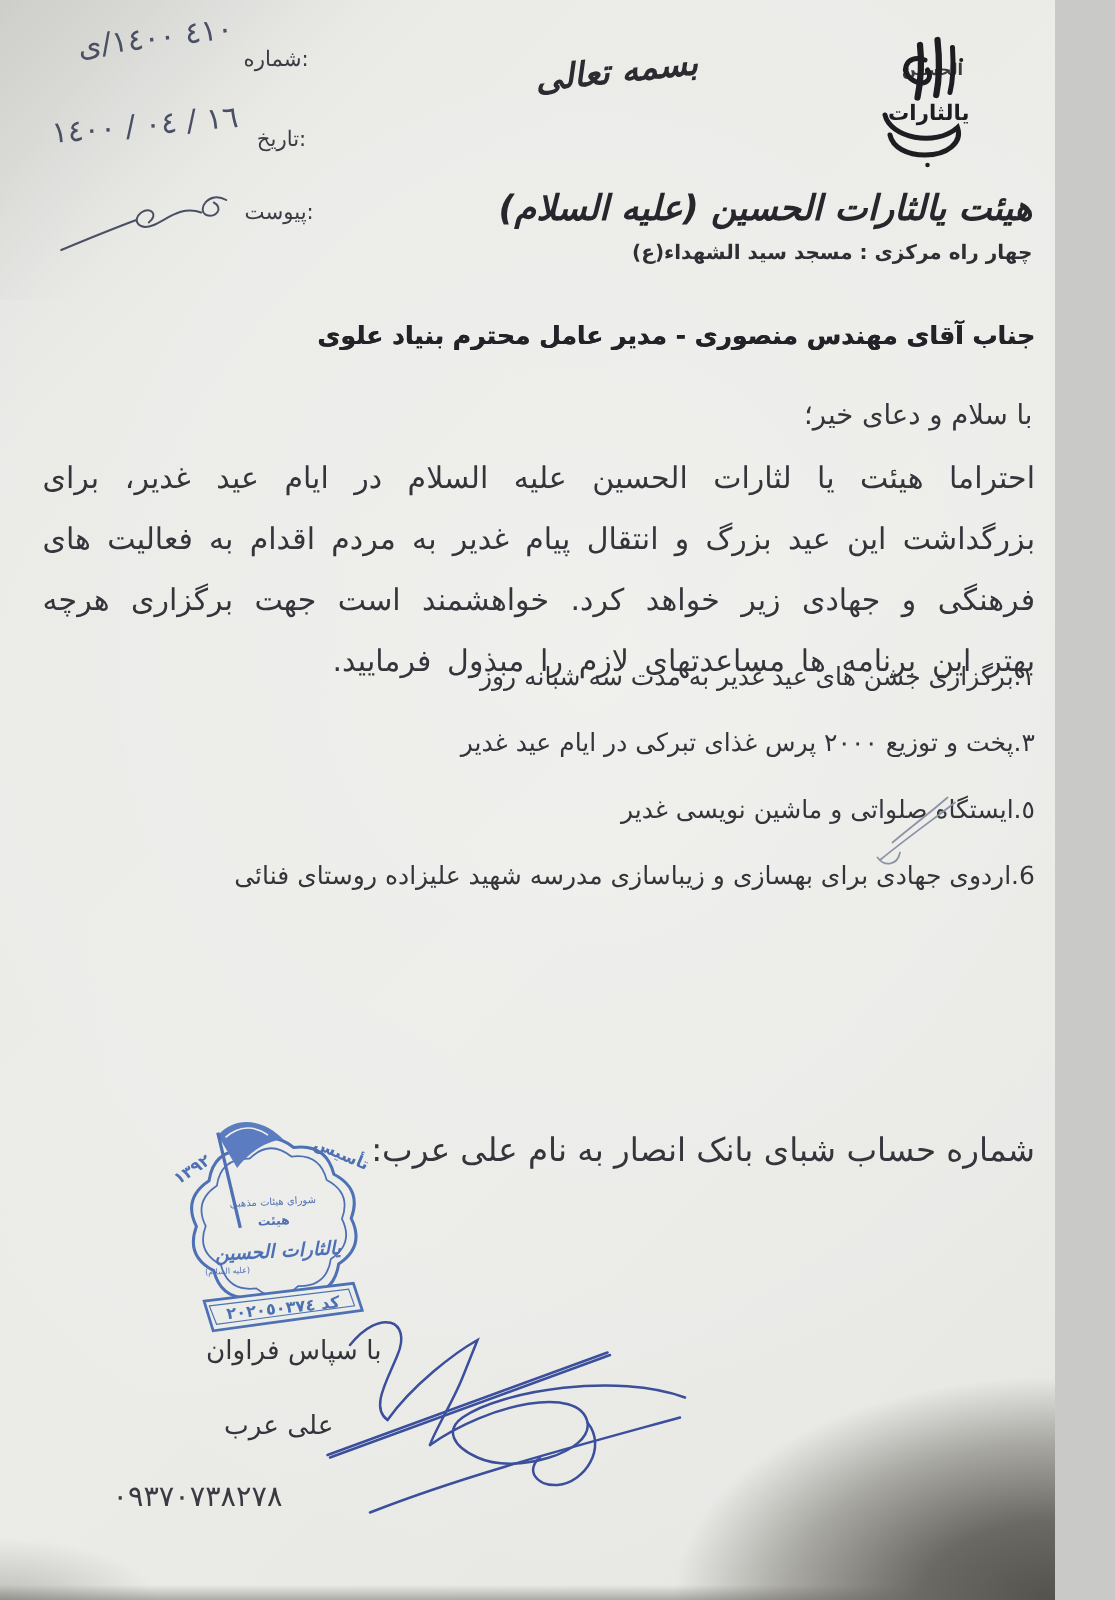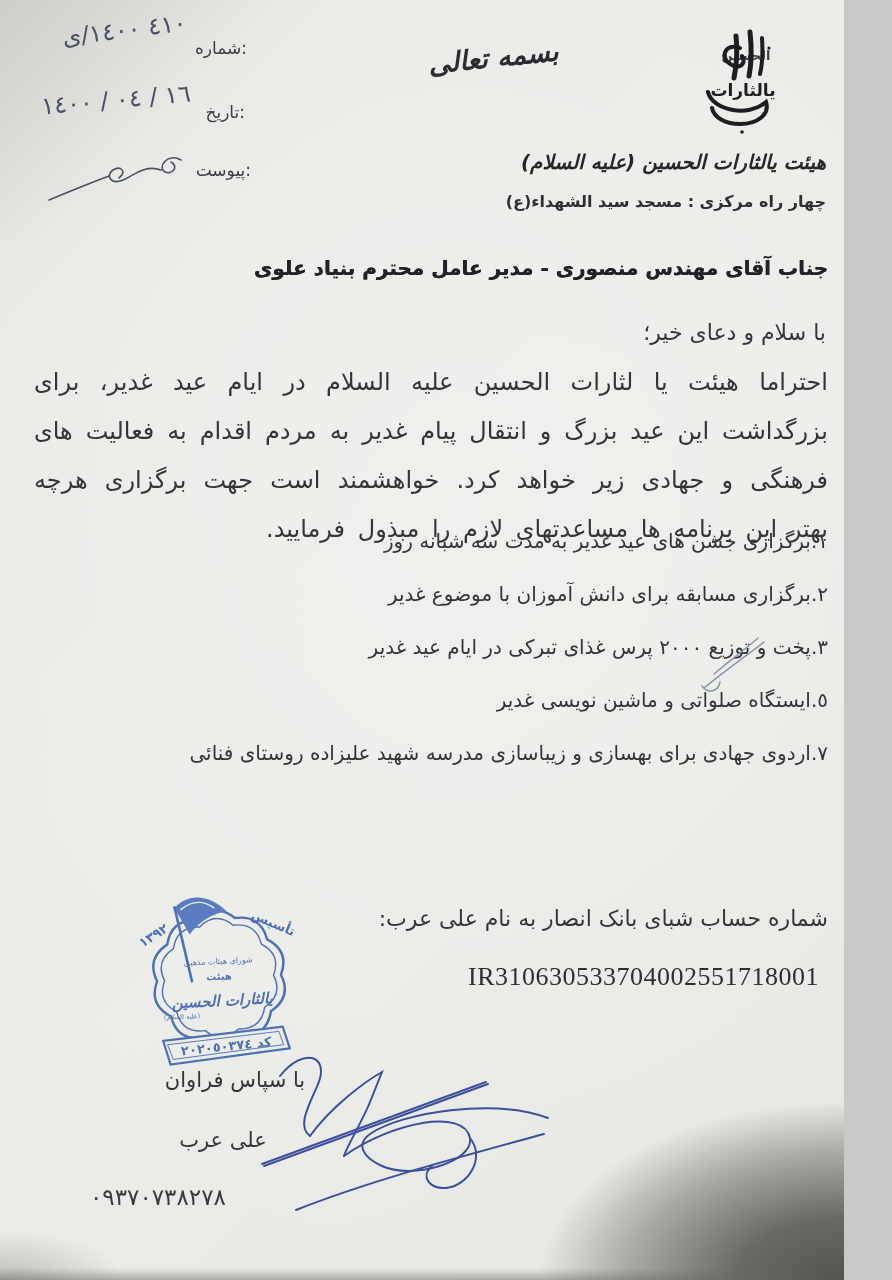--- a/index.html
+++ b/index.html
@@ -9,31 +9,31 @@
       radial-gradient(ellipse 120% 90% at 55% 40%, rgba(255,255,255,0.25), rgba(255,255,255,0) 70%),
       linear-gradient(135deg, #dfe0dc 0%, #e9eae6 18%, #ebece8 55%, #e6e7e3 100%);
     font-family:"DejaVu Sans",sans-serif;color:#35363c;
   }
   .abs{position:absolute;}
   
   .meta-label{font-size:17px;color:#3c3d44;}
   .handwrit{color:#4a5064;font-size:24px;letter-spacing:1px;}
   
   .besmele{font-size:27px;font-weight:bold;font-style:italic;color:#2b2b31;transform:rotate(-6deg);}
-  .orgname{font-size:20px;font-weight:bold;font-style:italic;color:#26262c;direction:rtl;}
+  .orgname{font-size:28px;font-weight:bold;font-style:italic;color:#26262c;direction:rtl;}
   .orgaddr{font-size:16px;font-weight:bold;color:#2e2f35;direction:rtl;}
   
   .addressee{font-size:20px;font-weight:bold;color:#222228;direction:rtl;text-align:right;
              text-shadow:0.35px 0 0 currentColor;margin-left:36px;}
   .salut{font-size:22px;direction:rtl;text-align:right;}
   .para{font-size:24px;line-height:49px;direction:rtl;text-align:justify;text-align-last:right;
         word-spacing:5px;color:#34353b;}
   .list{direction:rtl;text-align:right;}
   .list-item{font-size:20px;line-height:30px;margin-bottom:23px;color:#34353b;}
-  .ibanlabel{font-size:22px;direction:rtl;text-align:right;margin-left:44px;}
+  .ibanlabel{font-size:26px;direction:rtl;text-align:right;margin-left:44px;}
   .iban{font-family:"Liberation Serif",serif;font-size:26px;letter-spacing:0.5px;color:#2e2f35;}
   
   .closing{font-size:21px;direction:rtl;color:#34353b;}
   .phone{font-size:23px;letter-spacing:3px;color:#3a3b42;font-family:Liberation Serif, serif;}
   
   .shade-br{right:0;bottom:0;width:330px;height:210px;
     background:radial-gradient(ellipse 125% 115% at 100% 100%, #54524d 0%, #6b6963 26%, rgba(107,105,99,0.5) 52%, rgba(107,105,99,0) 74%);}
   .shade-bottom{left:0;bottom:0;width:100%;height:12px;
     background:linear-gradient(to top, rgba(95,93,89,0.45), rgba(95,93,89,0));}
   .shade-bl{left:0;bottom:0;width:180px;height:70px;
@@ -88,32 +88,30 @@
 
   <div class="abs orgname" style="right:18px;top:150px;">هیئت یالثارات الحسین (علیه السلام)</div>
   <div class="abs orgaddr" style="right:18px;top:192px;">چهار راه مرکزی : مسجد سید الشهداء(ع)</div>
 
   <div class="abs addressee" style="right:16px;top:256px;">جناب آقای مهندس منصوری - مدیر عامل محترم بنیاد علوی</div>
   <div class="abs para" style="right:16px;left:34px;top:358px;">احتراما هیئت یا لثارات الحسین علیه السلام در ایام عید غدیر، برای بزرگداشت این عید بزرگ و انتقال پیام غدیر به مردم اقدام به فعالیت های فرهنگی و جهادی زیر خواهد کرد. خواهشمند است جهت برگزاری هرچه بهتر این برنامه ها مساعدتهای لازم را مبذول فرمایید.</div>
   <div class="abs salut" style="right:18px;top:320px;">با سلام و دعای خیر؛</div>
 
   <div class="abs list" style="right:16px;left:34px;top:526px;">
       <div class="list-item">١.برگزاری جشن های عید غدیر به مدت سه شبانه روز</div>
-      <div class="list-item">٢.برگزاری مسابقه برای دانش آموزان با موضوع غدیر</div>
       <div class="list-item">٣.پخت و توزیع ٢٠٠٠ پرس غذای تبرکی در ایام عید غدیر</div>
       <div class="list-item">٥.ایستگاه صلواتی و ماشین نویسی غدیر</div>
-      <div class="list-item">٧.اردوی جهادی برای بهسازی و زیباسازی مدرسه شهید علیزاده روستای فنائی</div>
+      <div class="list-item">6.اردوی جهادی برای بهسازی و زیباسازی مدرسه شهید علیزاده روستای فنائی</div>
     </div>
 
   <svg class="abs" style="left:688px;top:636px;" width="84" height="62" viewBox="0 0 84 62">
     <path d="M76,6 C58,20 38,34 16,52 M70,2 C54,16 40,26 26,38 M14,50 C20,58 30,56 32,46" fill="none" stroke="#8a93a8" stroke-width="1.4" stroke-linecap="round"></path>
   </svg>
 
   <div class="abs ibanlabel" style="right:16px;top:906px;">شماره حساب شبای بانک انصار به نام علی عرب:</div>
-  <div class="abs iban" style="left:468px;top:962px;width:330px;text-align:center;">IR310630533704002551718001</div>
 
   <svg class="abs" style="left:122px;top:886px;transform:rotate(-3deg);opacity:0.92;" width="192" height="182" viewBox="0 0 192 182">
     <g stroke="#4166b0" fill="none" stroke-width="2.4">
       <path d="M159,92 Q169,115 147,128 Q142,153 116,151 Q97,168 78,151 Q52,153 47,128 Q25,115 35,92 Q25,69 47,56 Q52,31 78,33 Q97,16 116,33 Q142,31 147,56 Q169,69 159,92 Z"></path>
       <path d="M159,92 Q169,115 147,128 Q142,153 116,151 Q97,168 78,151 Q52,153 47,128 Q25,115 35,92 Q25,69 47,56 Q52,31 78,33 Q97,16 116,33 Q142,31 147,56 Q169,69 159,92 Z" transform="translate(97,92) scale(0.88) translate(-97,-92)" stroke-width="1.6"></path>
       <path d="M38,152 L158,144 L164,166 L44,176 Z" stroke-width="2.2" fill="#eceee9"></path>
       <path d="M42,156 L154,148.5 L158,162 L47,171 Z" stroke-width="0.9"></path>
     </g>
 
     <path d="M56,20 C72,4 94,10 108,26 C92,27 78,37 70,47 Z" fill="#4f73bd"></path>

